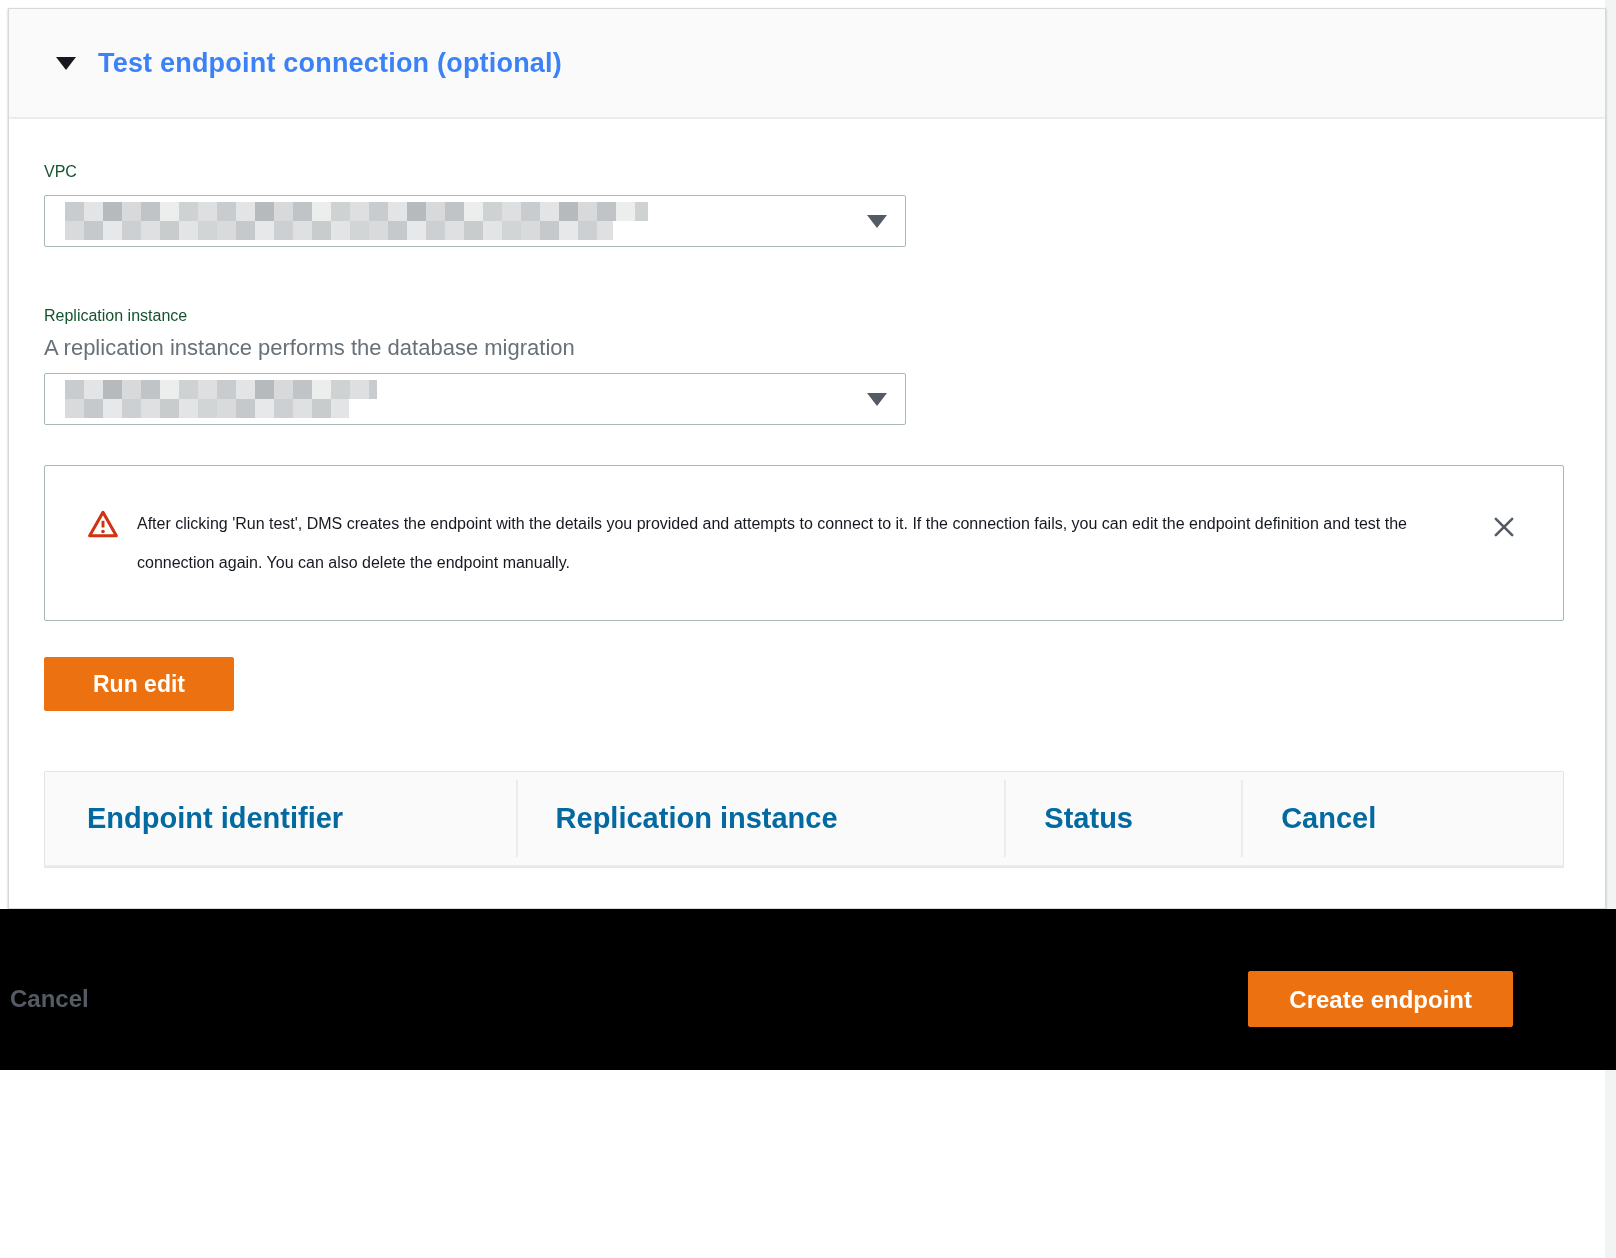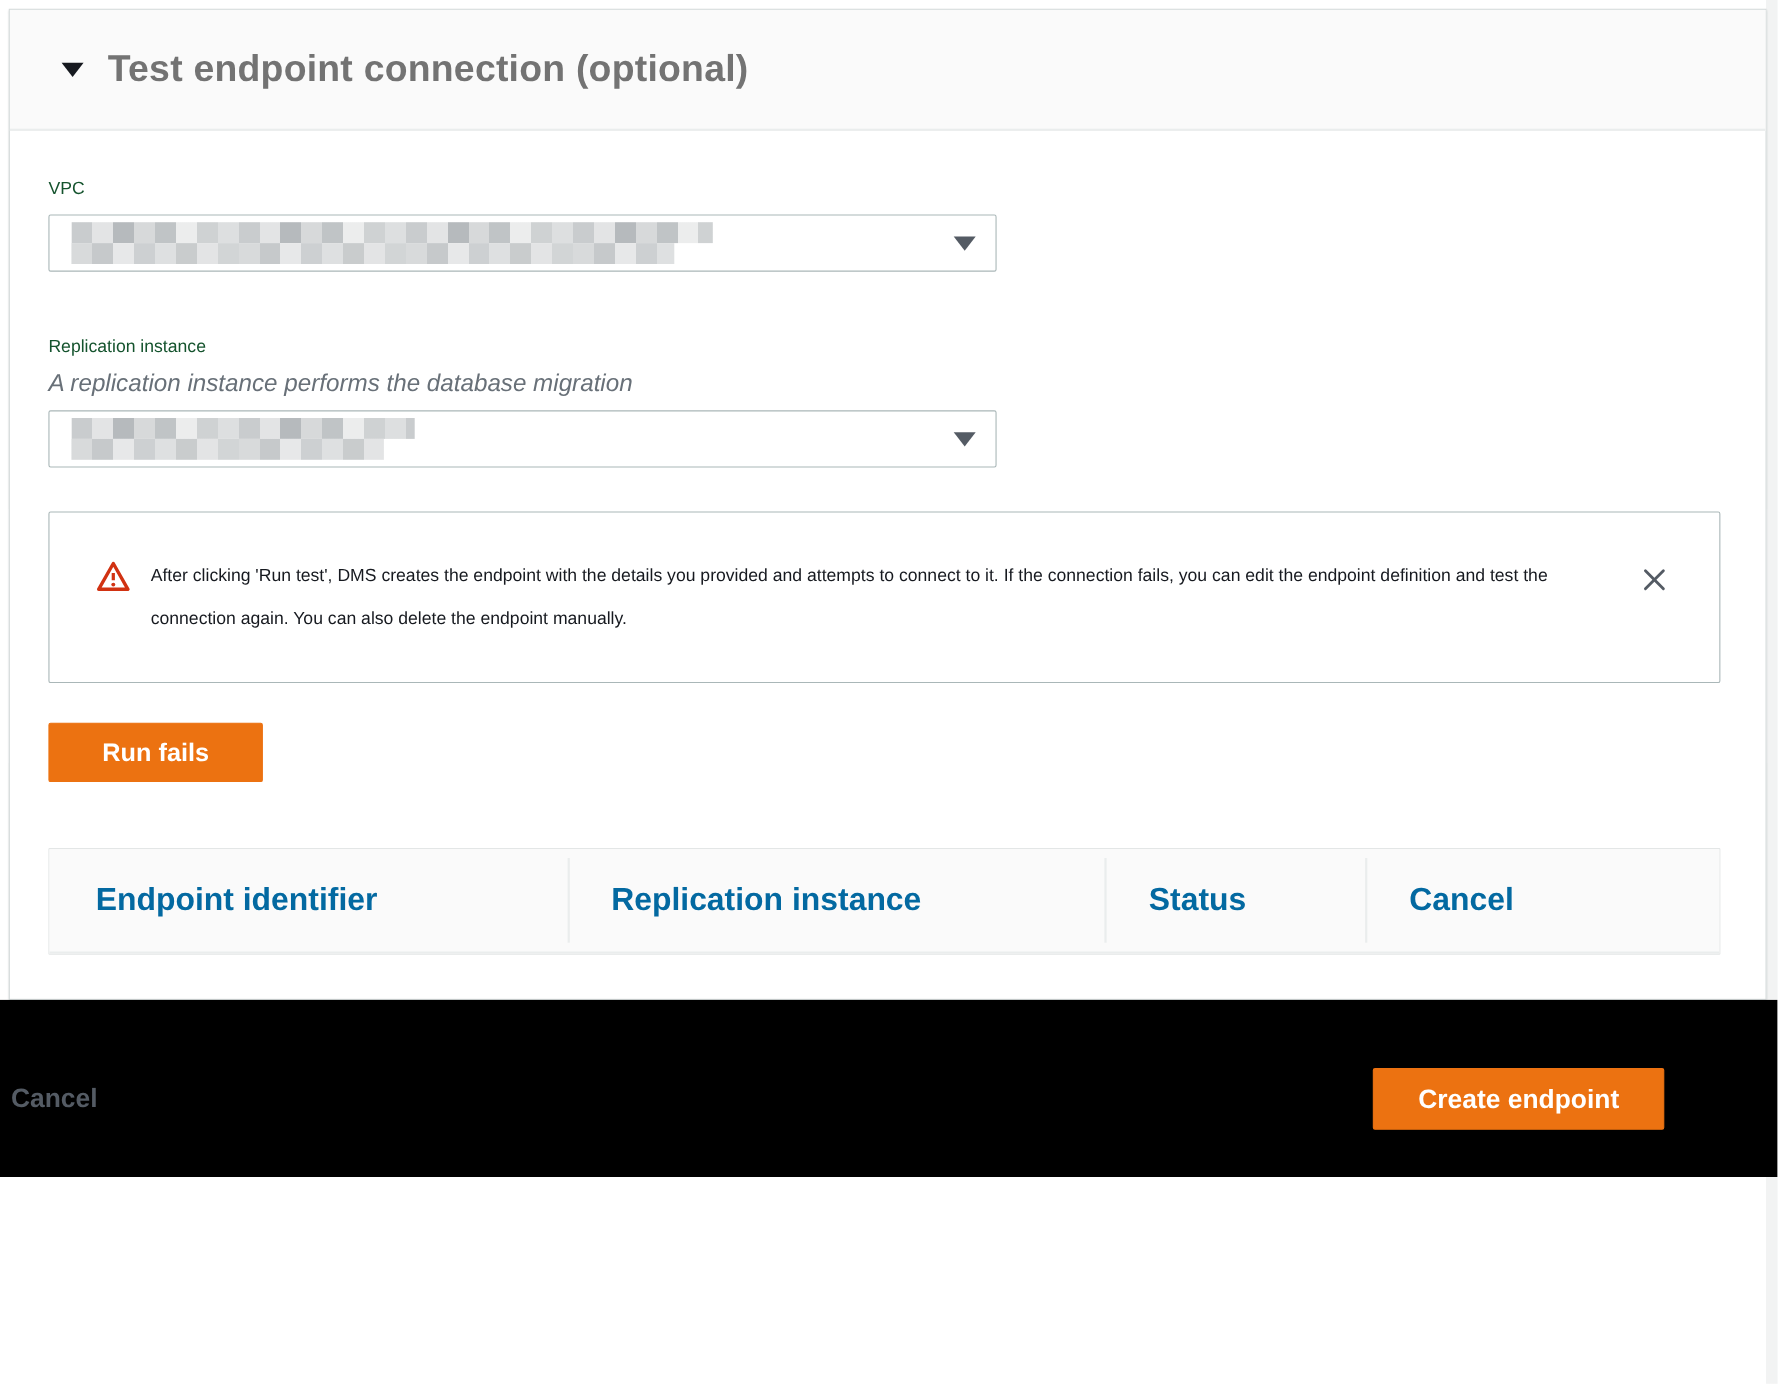--- a/index.html
+++ b/index.html
@@ -26,27 +26,27 @@
     padding-left:47px;
     gap:22px;
     cursor:pointer;
   }
   .caret-down {
     width:0; height:0;
     border-left:10px solid transparent;
     border-right:10px solid transparent;
     border-top:13px solid #16191f;
   }
-  .card-title { font-size:34px; font-weight:700; color:#737373; letter-spacing:0.2px; }
+  .card-title { font-size:27px; font-weight:700; color:#3b82f6; letter-spacing:0.2px; }
 
   .card-body { padding: 40px 41px 40px 35px; }
 
   
   .field-label { font-size:16px; color:#14532d; line-height:26px; }
-  .field-desc { font-size:22px; color:#687078; line-height:26px; margin-top:6px;font-style:italic; }
+  .field-desc { font-size:22px; color:#687078; line-height:26px; margin-top:6px; }
   .select {
     margin-top:10px;
     width:862px; height:52px;
     background:#fff;
     border:1px solid #aab7b8;
     border-radius:2px;
     display:flex;
     align-items:center;
     padding:0 18px 0 20px;
     cursor:pointer;
@@ -221,21 +221,21 @@
         <div class="warning-body">After clicking 'Run test', DMS creates the endpoint with the details you provided and attempts to connect to it. If the connection fails, you can edit the endpoint definition and test the connection again. You can also delete the endpoint manually.</div>
       </div>
       <button class="warning-close">
         <svg width="28" height="28" viewBox="0 0 24 24">
           <line x1="5" y1="5" x2="19" y2="19" stroke="#545b64" stroke-width="2.2" stroke-linecap="round"></line>
           <line x1="19" y1="5" x2="5" y2="19" stroke="#545b64" stroke-width="2.2" stroke-linecap="round"></line>
         </svg>
       </button>
     </div>
 
-    <button class="btn-primary run-test">Run fails</button>
+    <button class="btn-primary run-test">Run edit</button>
 
     <div class="results-table">
       <div class="thead">
         <div class="th th-1">Endpoint identifier</div>
         <div class="th th-2">Replication instance</div>
         <div class="th th-3">Status</div>
         <div class="th th-4">Cancel</div>
       </div>
     </div>
 

